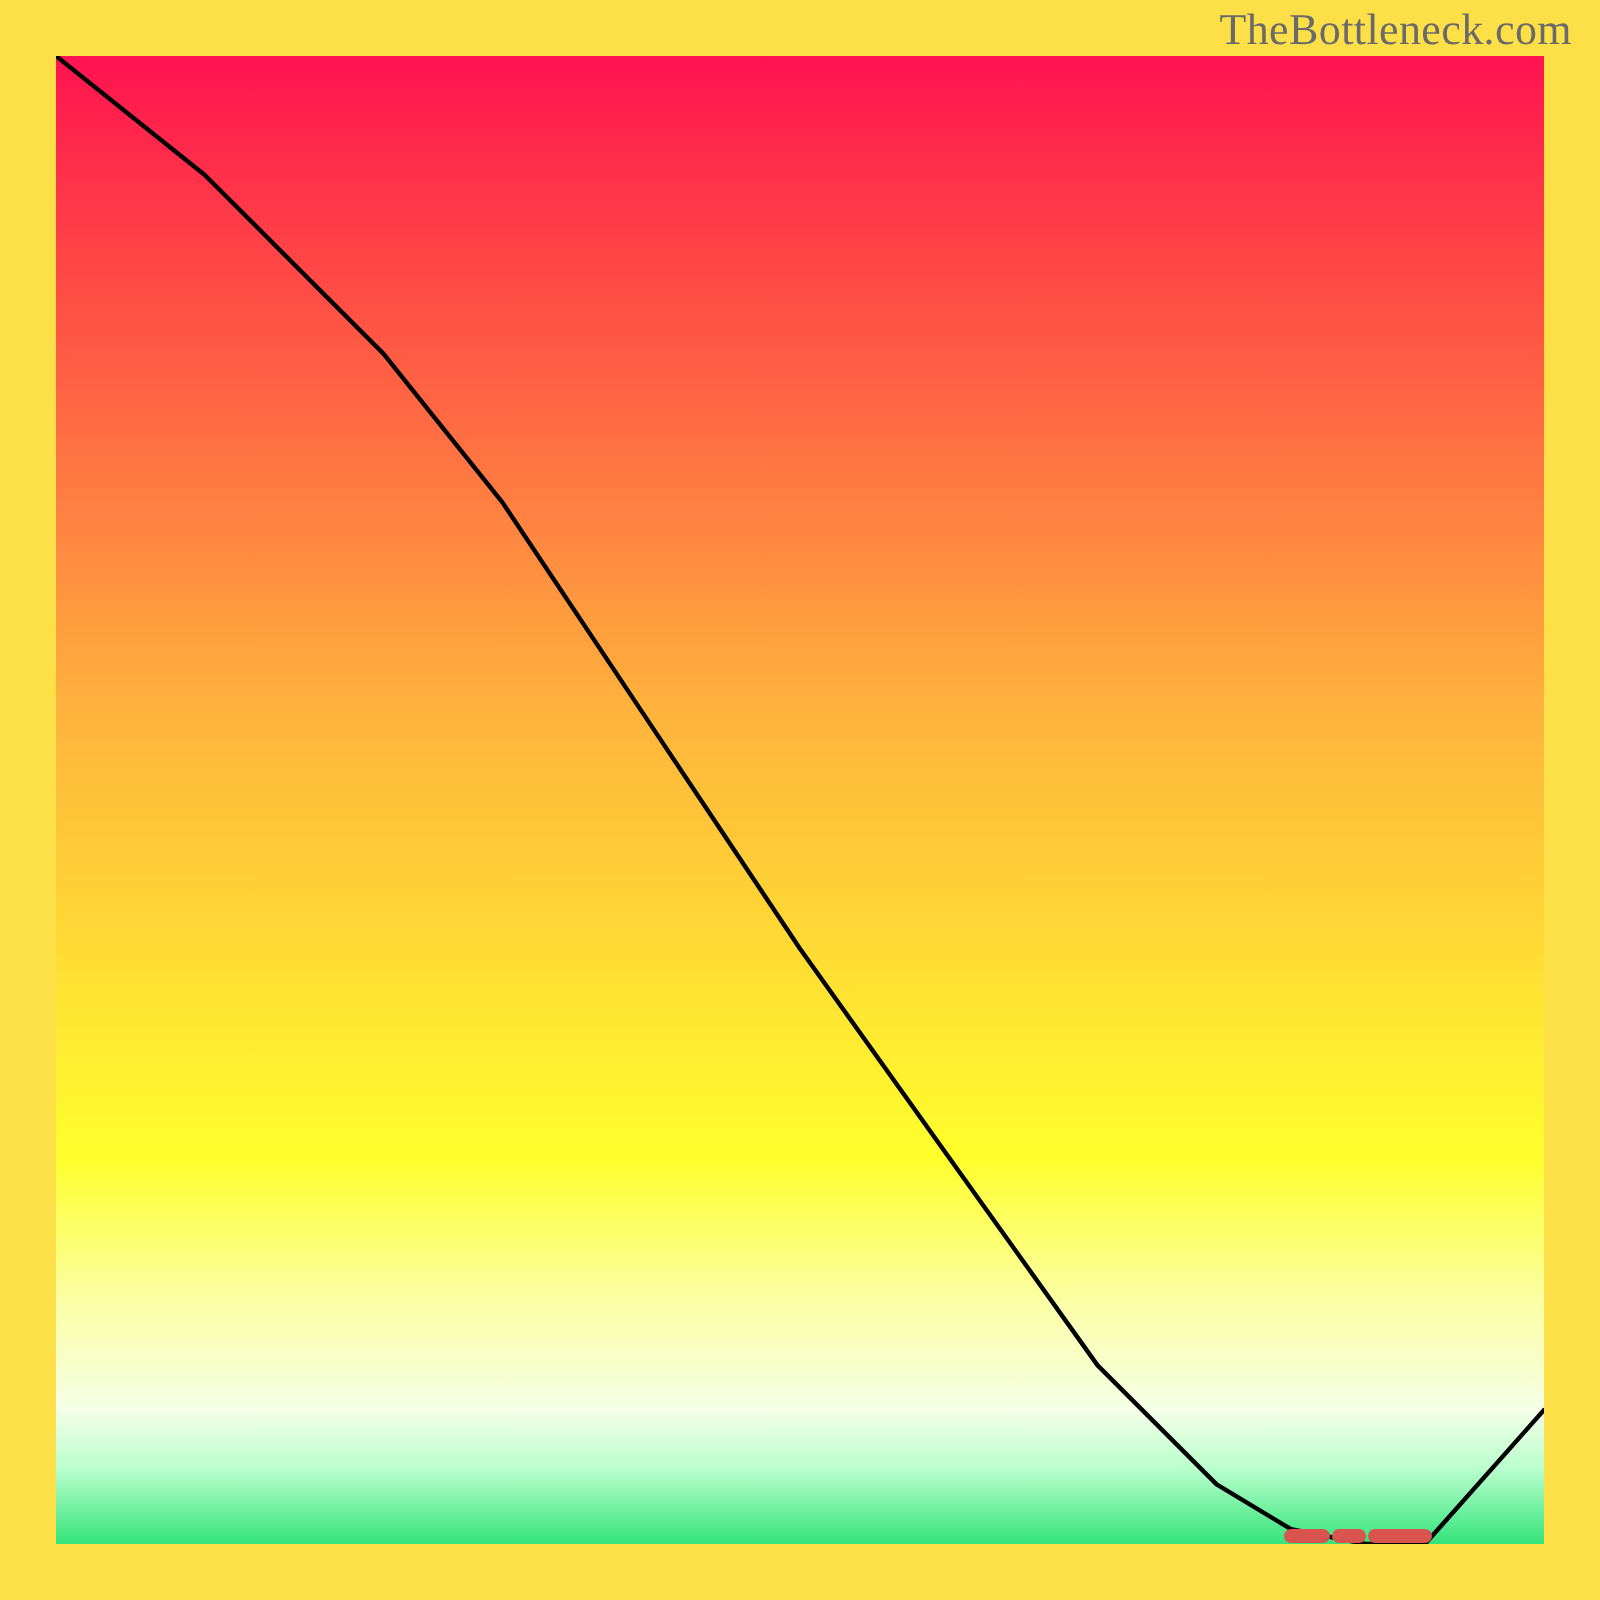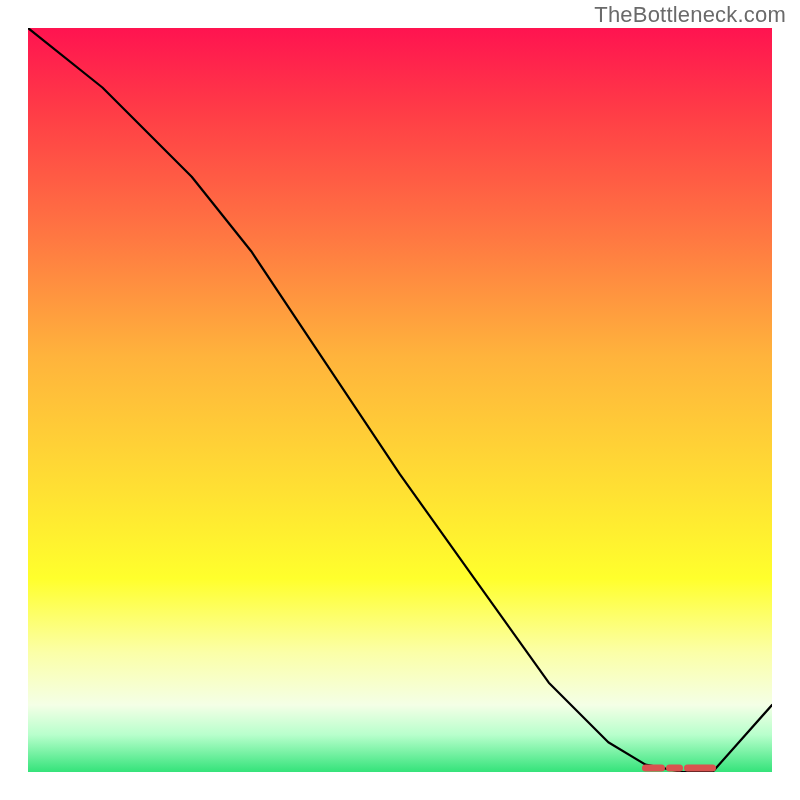--- a/index.html
+++ b/index.html
@@ -8,21 +8,22 @@
     width: 800px;
     height: 800px;
     background: #000;
     font-family: Arial, Helvetica, sans-serif;
     overflow: hidden;
   }
   .frame {
     position: relative;
     width: 800px;
     height: 800px;
-    background: #ffffff;
+    background: #fde047;
+    font-family: Liberation Serif, serif;
   }
   .watermark {
     position: absolute;
     top: 2px;
     right: 14px;
     color: #6a6a6a;
     font-size: 22px;
     font-weight: 500;
     letter-spacing: 0.2px;
     user-select: none;

